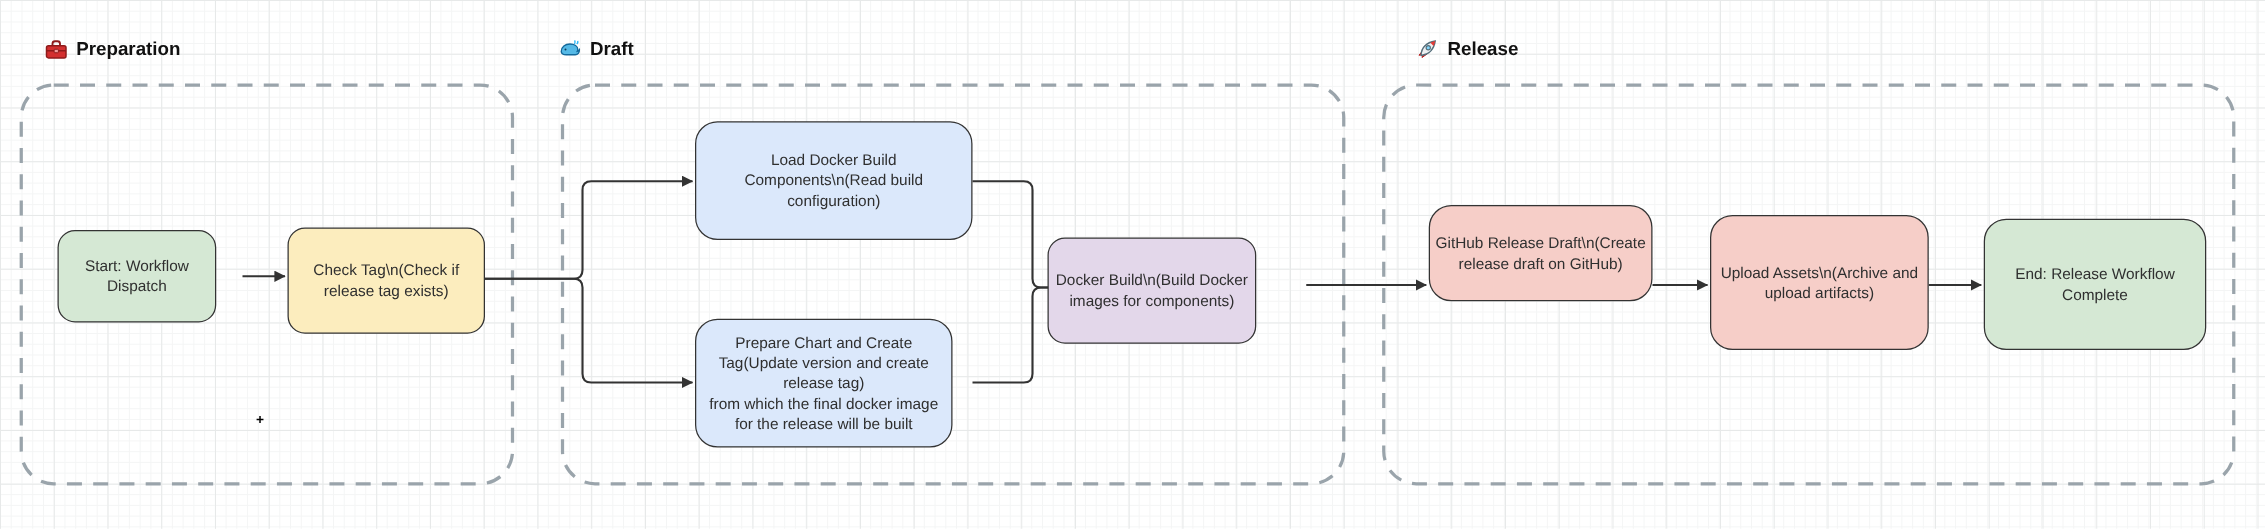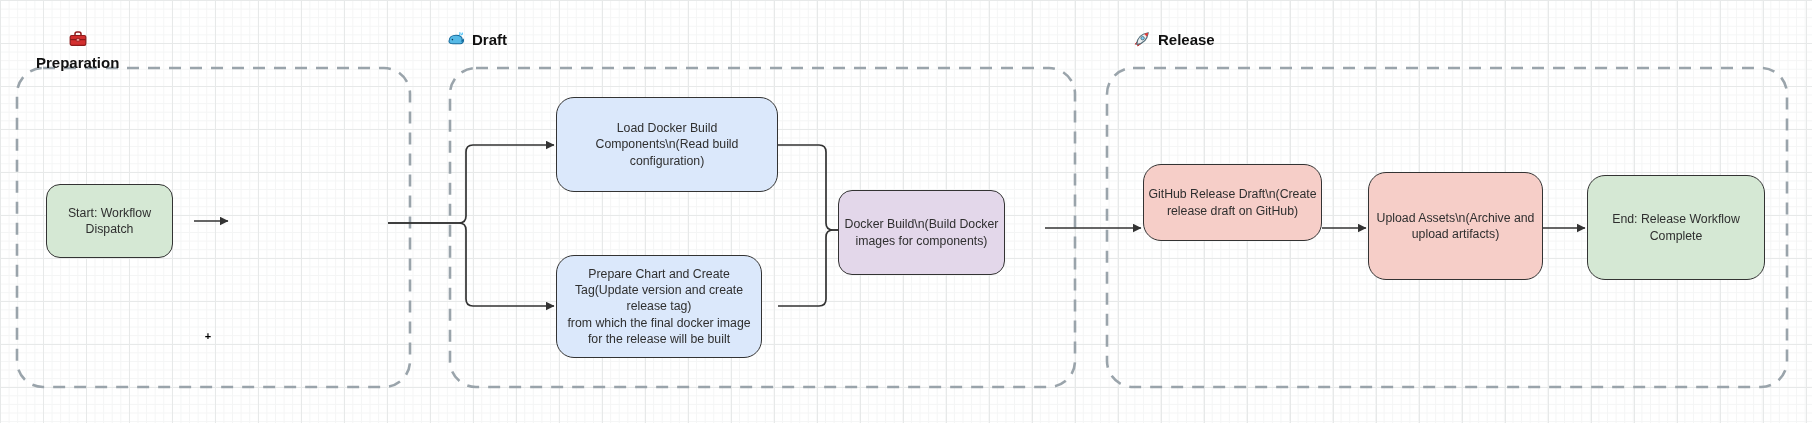--- a/index.html
+++ b/index.html
@@ -53,21 +53,21 @@
     <path d="M194,221 H228" fill="none" stroke="#333333" stroke-width="1.7" marker-end="url(#arrow)"></path>
     <path d="M388,223 H459 Q466,223 466,216 V152 Q466,145 473,145 H554" fill="none" stroke="#333333" stroke-width="1.7" marker-end="url(#arrow)"></path>
     <path d="M388,223 H459 Q466,223 466,230 V299 Q466,306 473,306 H554" fill="none" stroke="#333333" stroke-width="1.7" marker-end="url(#arrow)"></path>
     <path d="M778,145 H819 Q826,145 826,152 V223 Q826,230 833,230 H876" fill="none" stroke="#333333" stroke-width="1.7" marker-end="url(#arrow)"></path>
     <path d="M778,306 H819 Q826,306 826,299 V237 Q826,230 833,230 H876" fill="none" stroke="#333333" stroke-width="1.7" marker-end="url(#arrow)"></path>
     <path d="M1045,228 H1141" fill="none" stroke="#333333" stroke-width="1.7" marker-end="url(#arrow)"></path>
     <path d="M1322,228 H1366" fill="none" stroke="#333333" stroke-width="1.7" marker-end="url(#arrow)"></path>
     <path d="M1543,228 H1585" fill="none" stroke="#333333" stroke-width="1.7" marker-end="url(#arrow)"></path>
   </svg>
 
-  <div class="group-label" style="left:36px;top:29px;flex-direction:column;">
+  <div class="group-label" style="left:36px;top:29px;">
     <span class="gicon">
       <svg viewBox="0 0 18 18" width="18" height="18">
         <path d="M6 7 V5 a2 2 0 0 1 2-2 h2 a2 2 0 0 1 2 2 v2" fill="none" stroke="#8e1b1b" stroke-width="1.5"></path>
         <rect x="1.2" y="6.5" width="15.6" height="9.8" rx="1.6" fill="#d32f2f" stroke="#8e1b1b" stroke-width="1.2"></rect>
         <line x1="1.2" y1="10.6" x2="16.8" y2="10.6" stroke="#8e1b1b" stroke-width="1.2"></line>
         <rect x="7.3" y="9.4" width="3.4" height="2.8" rx="0.6" fill="#ef9a9a" stroke="#8e1b1b" stroke-width="0.8"></rect>
       </svg>
     </span>
     <span>Preparation</span>
   </div>
@@ -92,20 +92,23 @@
         <circle cx="9.6" cy="8.2" r="1.7" fill="#81d4fa" stroke="#546e7a" stroke-width="0.9"></circle>
       </svg>
     </span>
     <span>Release</span>
   </div>
 
   <div class="node" style="left: 46px; top: 184px; width: 127px; height: 74px; background: rgb(213, 232, 212);">
     <span class="lbl">Start: Workflow Dispatch</span>
   </div>
 
+  <div class="node" style="left: 230px; top: 182px; width: 158px; height: 85px; background: rgb(252, 237, 190);">
+    <span class="lbl">Check Tag\n(Check if release tag exists)</span>
+  </div>
 
   <div class="node" style="left: 556px; top: 97px; width: 222px; height: 95px; border-radius: 18px; background: rgb(219, 232, 251);">
     <span class="lbl">Load Docker Build Components\n(Read build configuration)</span>
   </div>
 
   <div class="node" style="left: 556px; top: 255px; width: 206px; height: 103px; border-radius: 18px; background: rgb(219, 232, 251);">
     <span class="lbl">Prepare Chart and Create Tag(Update version and create release tag)
 from which the final docker image for the release will be built</span>
   </div>
 

